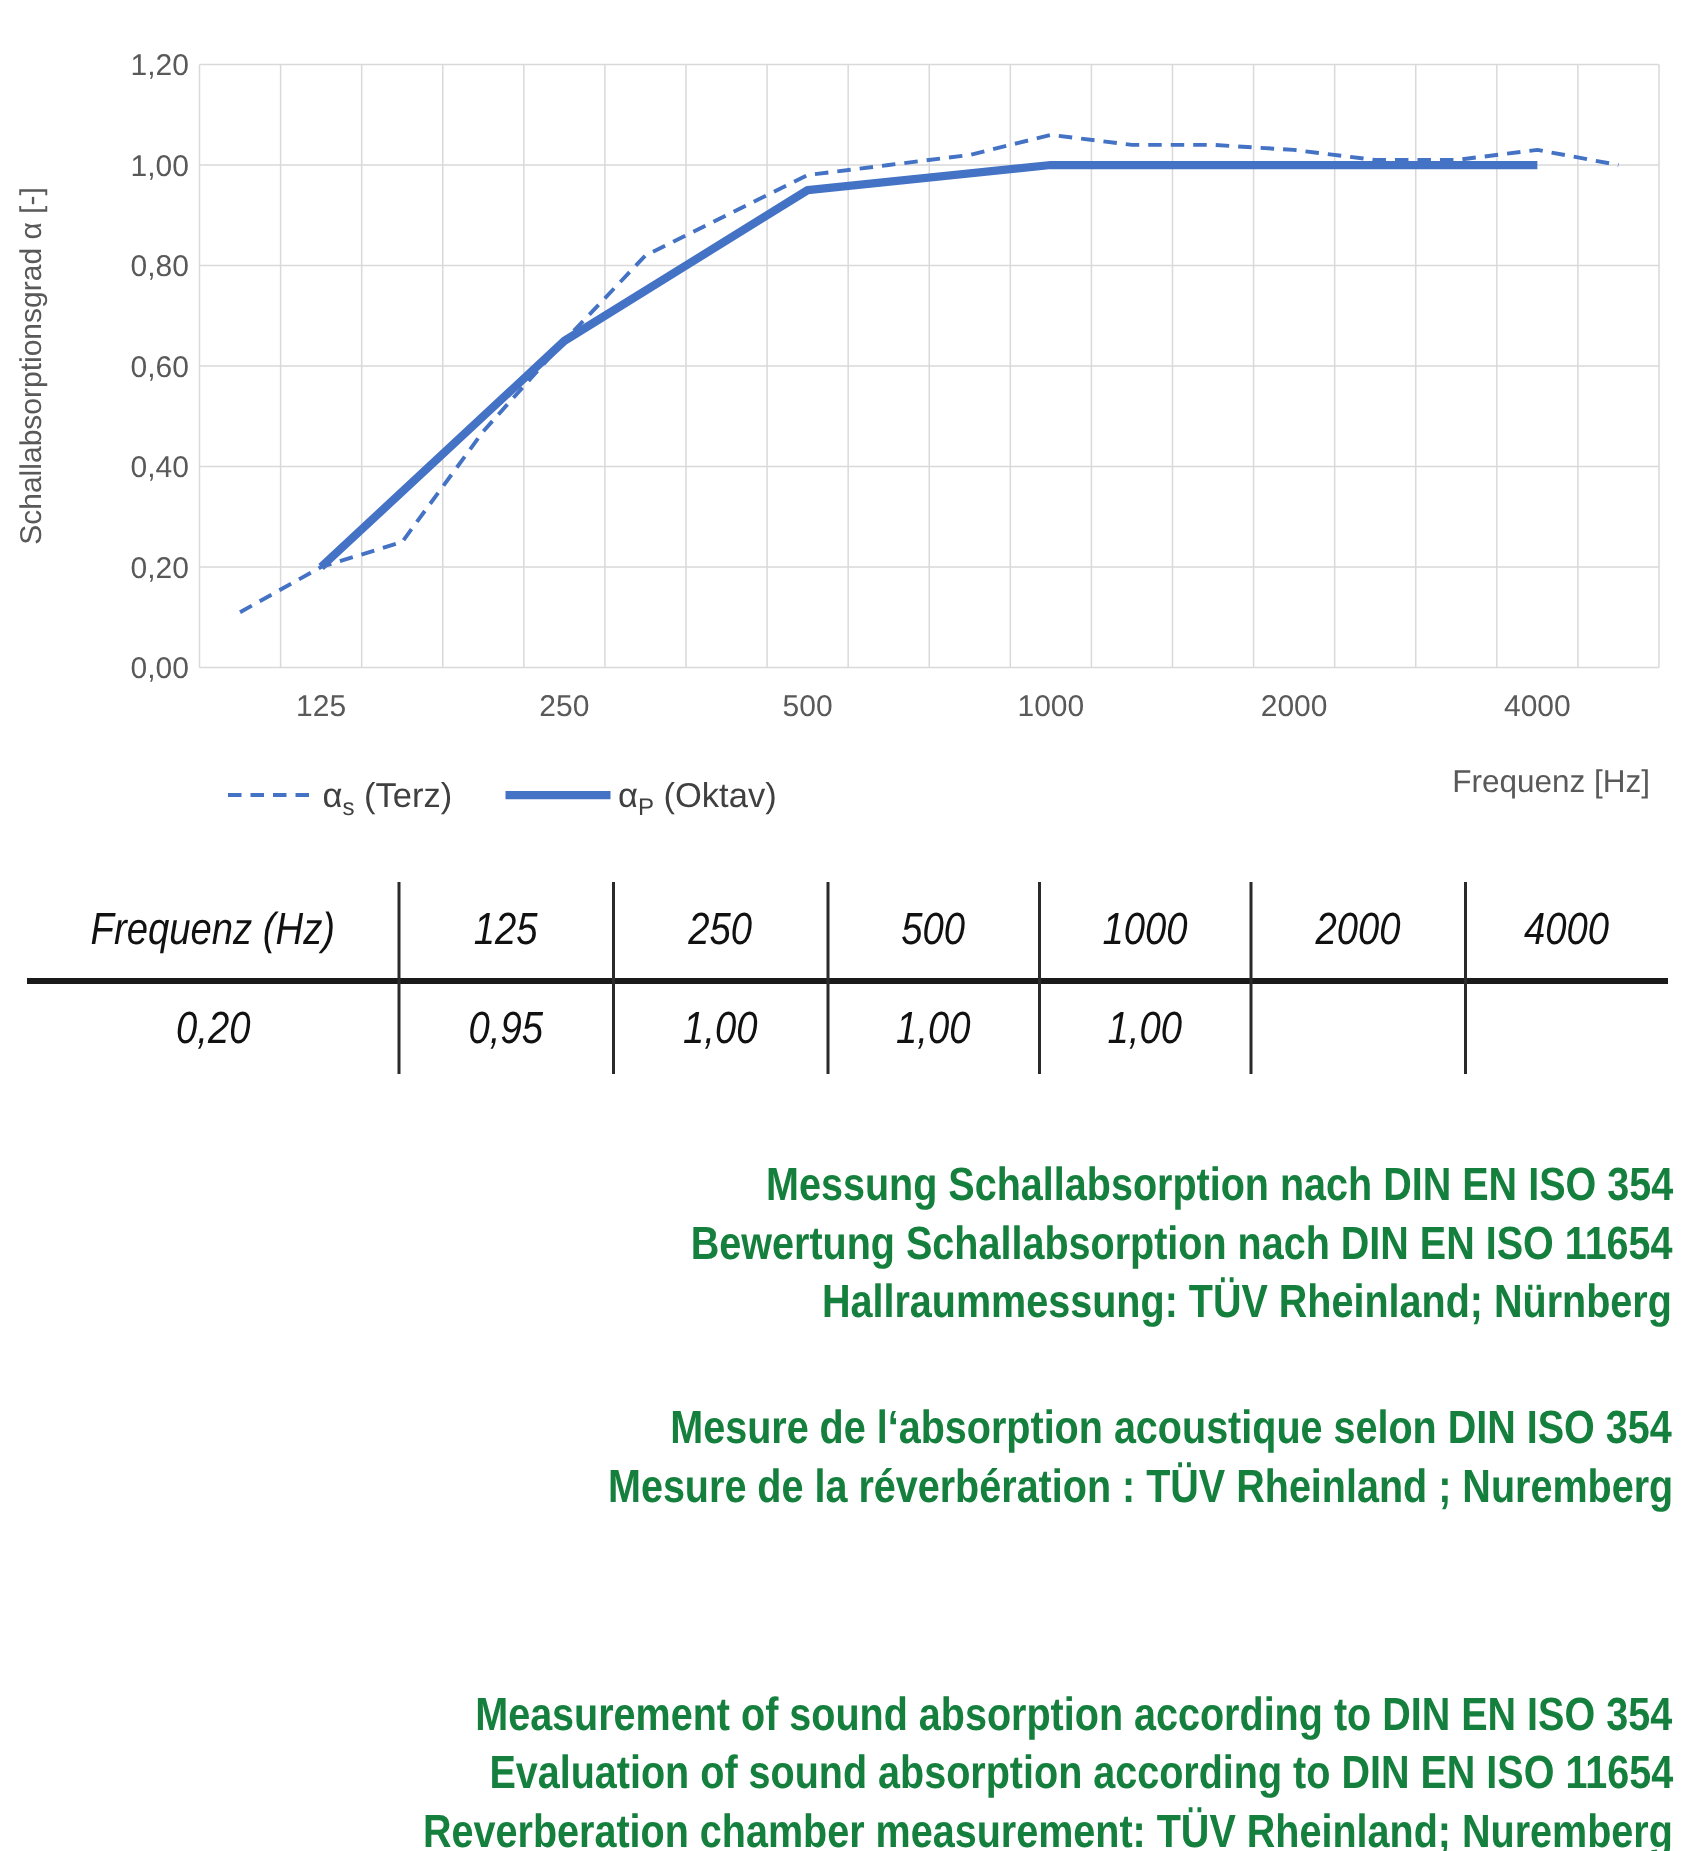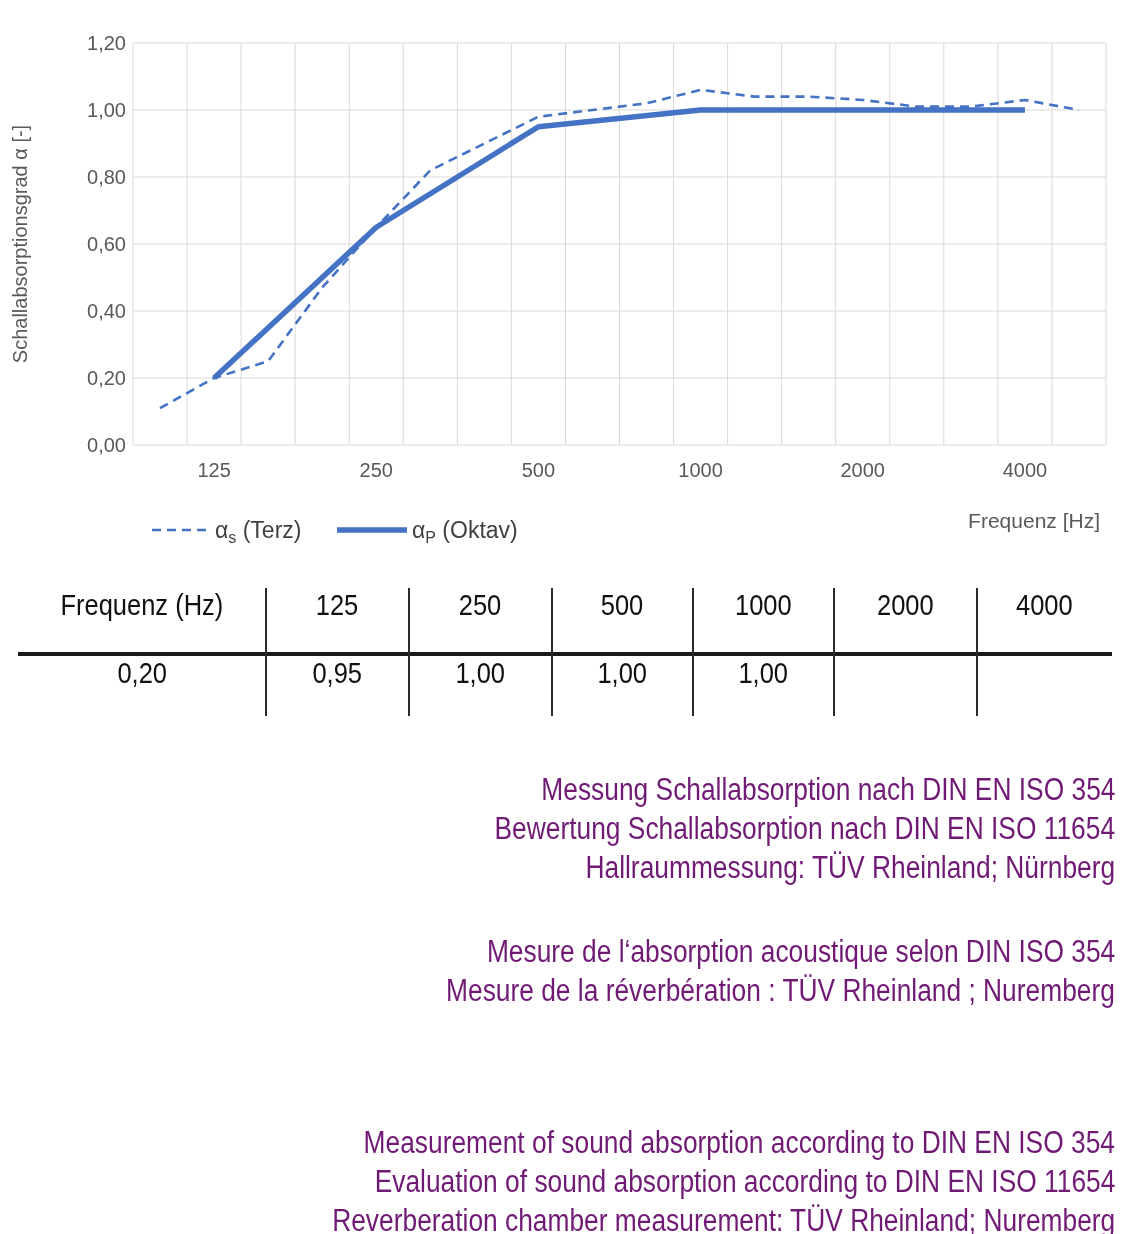--- a/index.html
+++ b/index.html
@@ -5,29 +5,29 @@
   html,body{margin:0;padding:0;background:#fff;}
   .page{position:relative;width:1135px;height:1234px;background:#fff;overflow:hidden;
         font-family:"Liberation Sans",sans-serif;}
   svg text{font-family:"Liberation Sans",sans-serif;}
 
   
   .abs-table{position:absolute;left:18px;top:588px;width:1094px;height:128px;}
   .t-row{display:grid;grid-template-columns:248px 143px 143px 141px 141px 143px 135px;}
   .t-row.head{height:64px;}
   .t-row.vals{height:60px;}
-  .t-cell{display:flex;justify-content:center;
-          font-size:30px;color:#111;white-space:nowrap;}
+  .t-cell{display:flex;align-items:center;justify-content:center;
+          font-size:30px;color:#111;white-space:nowrap;font-style:italic;}
   .t-hr{height:4px;background:#1a1a1a;width:100%;}
   .t-vline{position:absolute;top:0;width:2px;height:128px;background:#2a2a2a;}
   .cond{display:inline-block;transform:scaleX(0.85);transform-origin:50% 50%;white-space:nowrap;}
   .sub{font-size:21px;position:relative;top:7px;}
 
   
-  .notes{position:absolute;right:20px;width:1080px;text-align:right;color:#701a75;}
+  .notes{position:absolute;right:20px;width:1080px;text-align:right;color:#15803d;font-weight:bold;}
   .nline{font-size:31px;line-height:39px;height:39px;white-space:nowrap;}
   .nline .cond{transform-origin:100% 50%;}
 </style>
 </head>
 <body>
 
 <div class="page">
 
   <svg id="chart-svg" width="1135" height="565" viewBox="0 0 1135 565" style="position:absolute;left:0;top:0;">
       <g>

